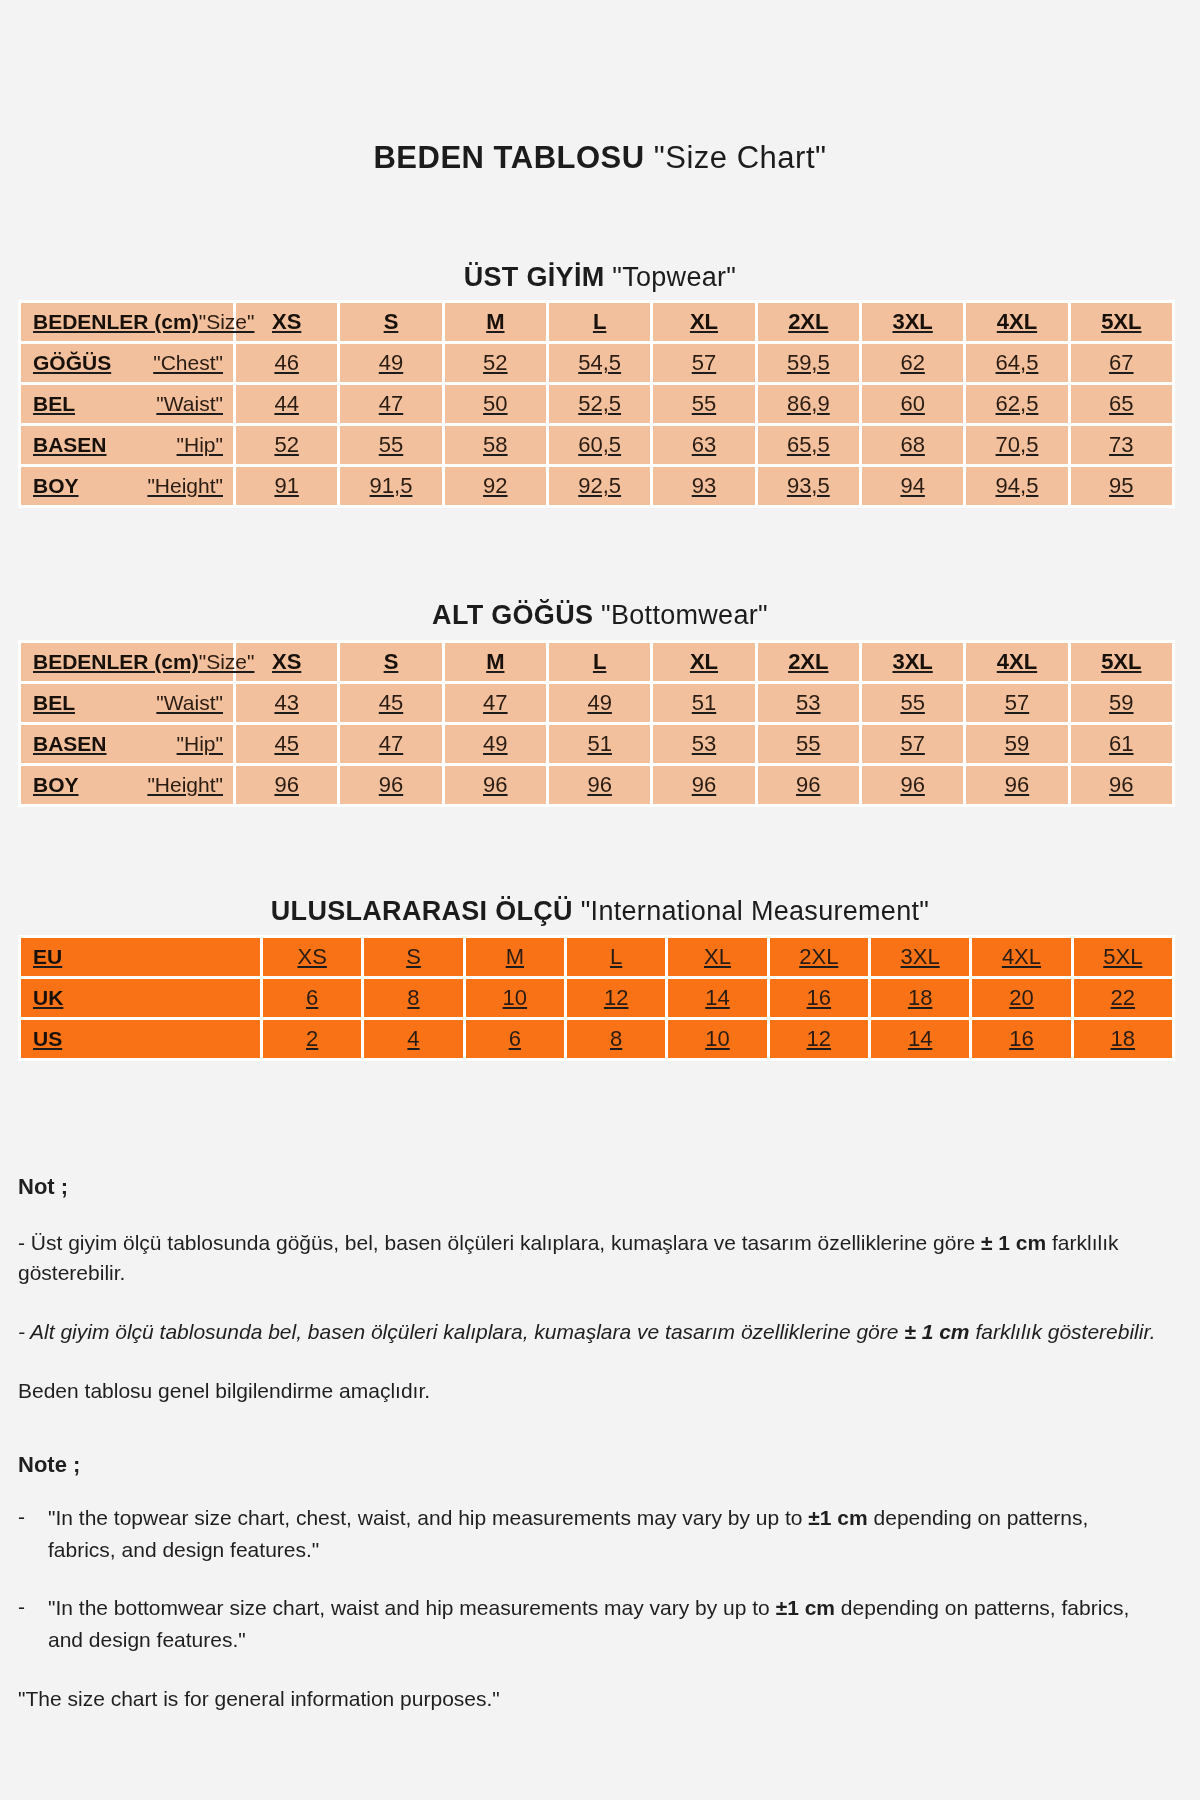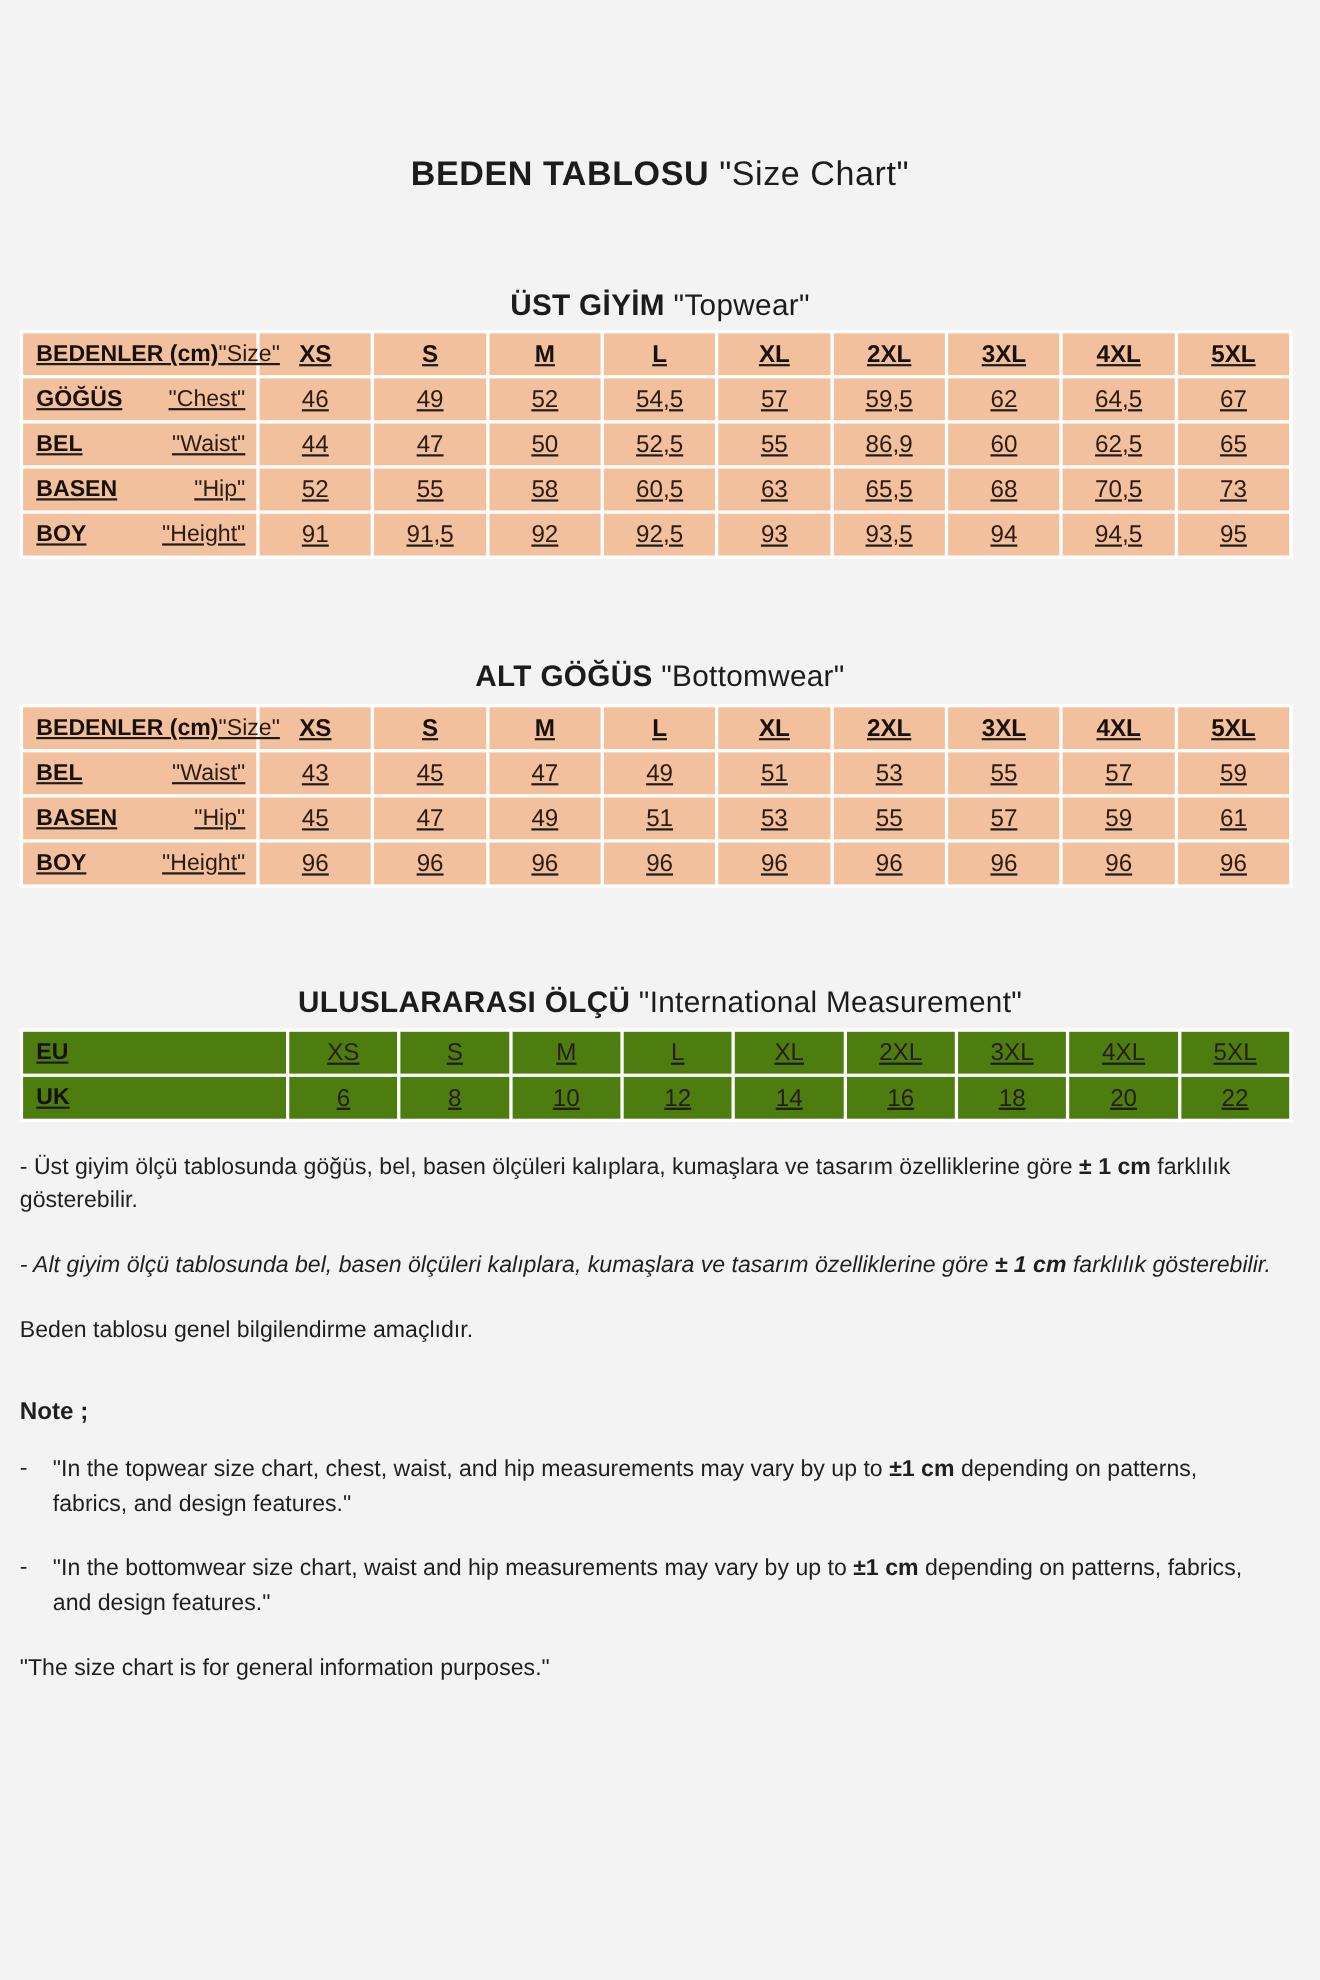--- a/index.html
+++ b/index.html
@@ -25,21 +25,21 @@
     border:3px solid #ffffff;
     height:38px;
     text-align:center;
     vertical-align:middle;
     font-size:22px;
     font-weight:normal;
     padding:0;
     color:#2b1c13;
   }
   table.warm td, table.warm th { background:#f2c09c; }
-  table.light td, table.light th { background:#4d7c0f; }
+  table.light td, table.light th { background:#f97316; }
   table.size .col-head { font-weight:bold; color:#17100b; }
   table.size .label-cell { text-align:left; padding:0 10px 0 12px; }
   .label-inner { display:flex; justify-content:space-between; align-items:center; }
   .label-tr { font-weight:bold; font-size:21px; color:#17100b; white-space:nowrap; }
   .label-en { font-weight:normal; font-size:21px; color:#2b1c13; white-space:nowrap; }
   .t1 { margin-top:8px; }
   .t2 { margin-top:10px; }
   .t3 { margin-top:9px; }
   col.labelcol-a { width:215px; }
   col.labelcol-b { width:242px; }
@@ -285,24 +285,41 @@
           <td>6</td>
           <td>8</td>
           <td>10</td>
           <td>12</td>
           <td>14</td>
           <td>16</td>
           <td>18</td>
           <td>20</td>
           <td>22</td>
         </tr>
+        <tr>
+          <td class="label-cell">
+            <span class="label-inner">
+              <span class="label-tr">US</span>
+            </span>
+          </td>
+          <td>2</td>
+          <td>4</td>
+          <td>6</td>
+          <td>8</td>
+          <td>10</td>
+          <td>12</td>
+          <td>14</td>
+          <td>16</td>
+          <td>18</td>
+        </tr>
       </tbody>
   </table>
 
   <div class="notes">
+    <div class="note-heading nh-tr">Not ;</div>
 
     <p class="p-tr-1"><span>- Üst giyim ölçü tablosunda göğüs, bel, basen ölçüleri kalıplara, kumaşlara ve tasarım özelliklerine göre </span><span class="bold">± 1 cm</span><span> farklılık gösterebilir.</span></p>
 
     <p class="p-tr-2"><span>- Alt giyim ölçü tablosunda bel, basen ölçüleri kalıplara, kumaşlara ve tasarım özelliklerine göre </span><span class="bold">± 1 cm</span><span> farklılık gösterebilir.</span></p>
 
     <p class="p-tr-footer">Beden tablosu genel bilgilendirme amaçlıdır.</p>
 
     <div class="note-heading nh-en">Note ;</div>
 
     <div class="bullet">

